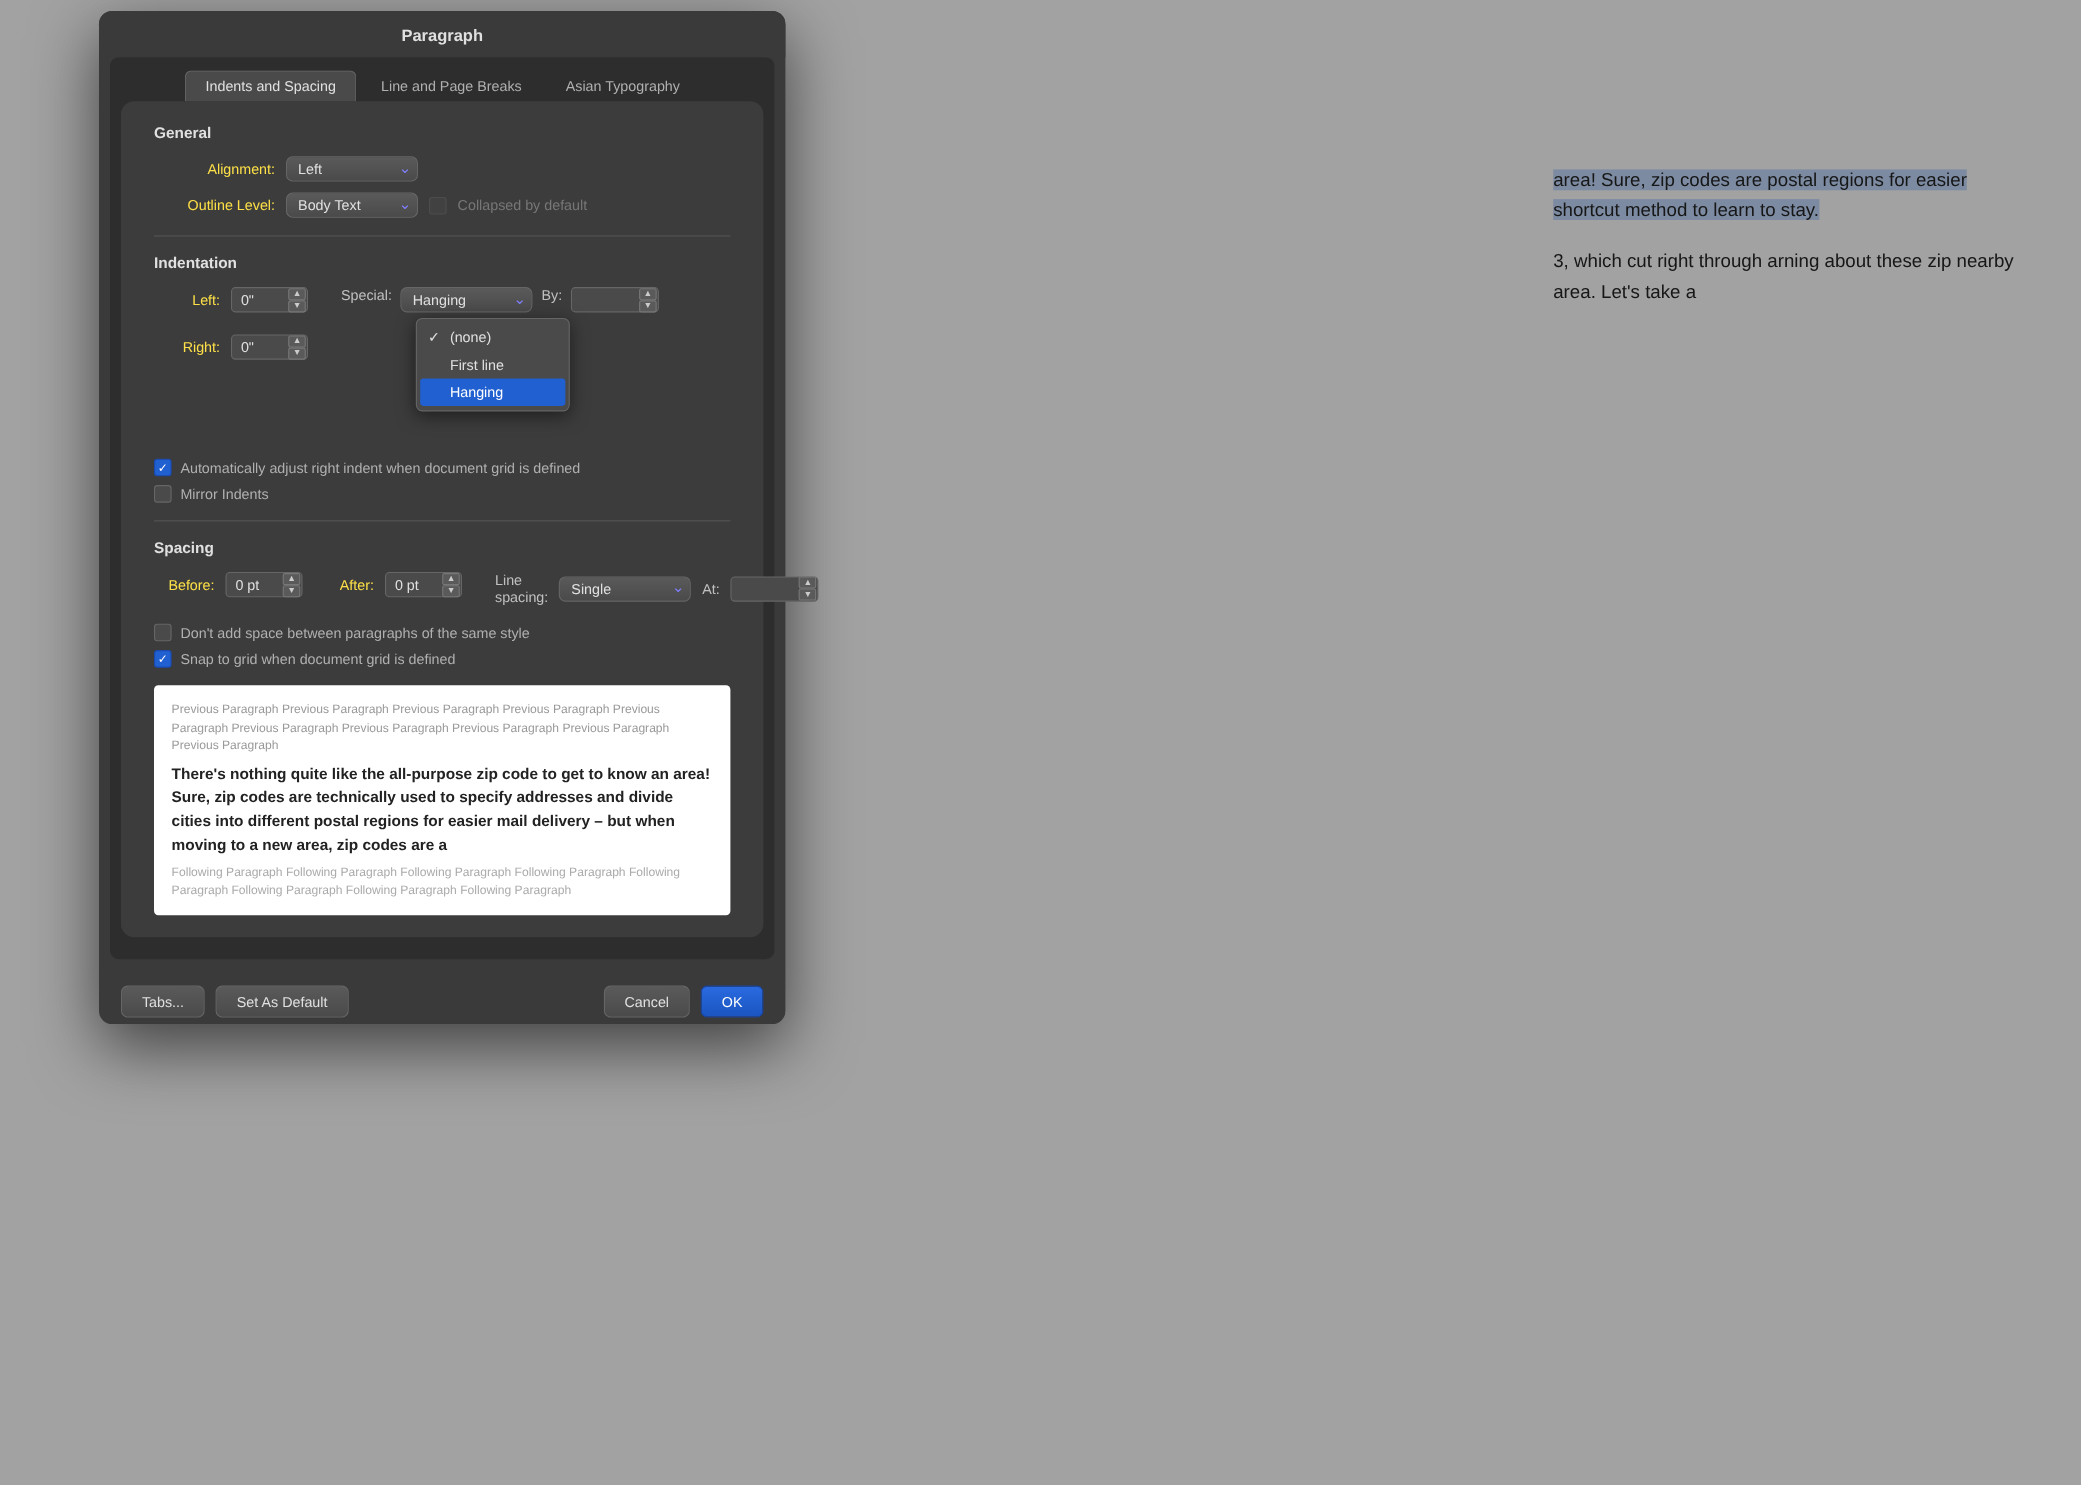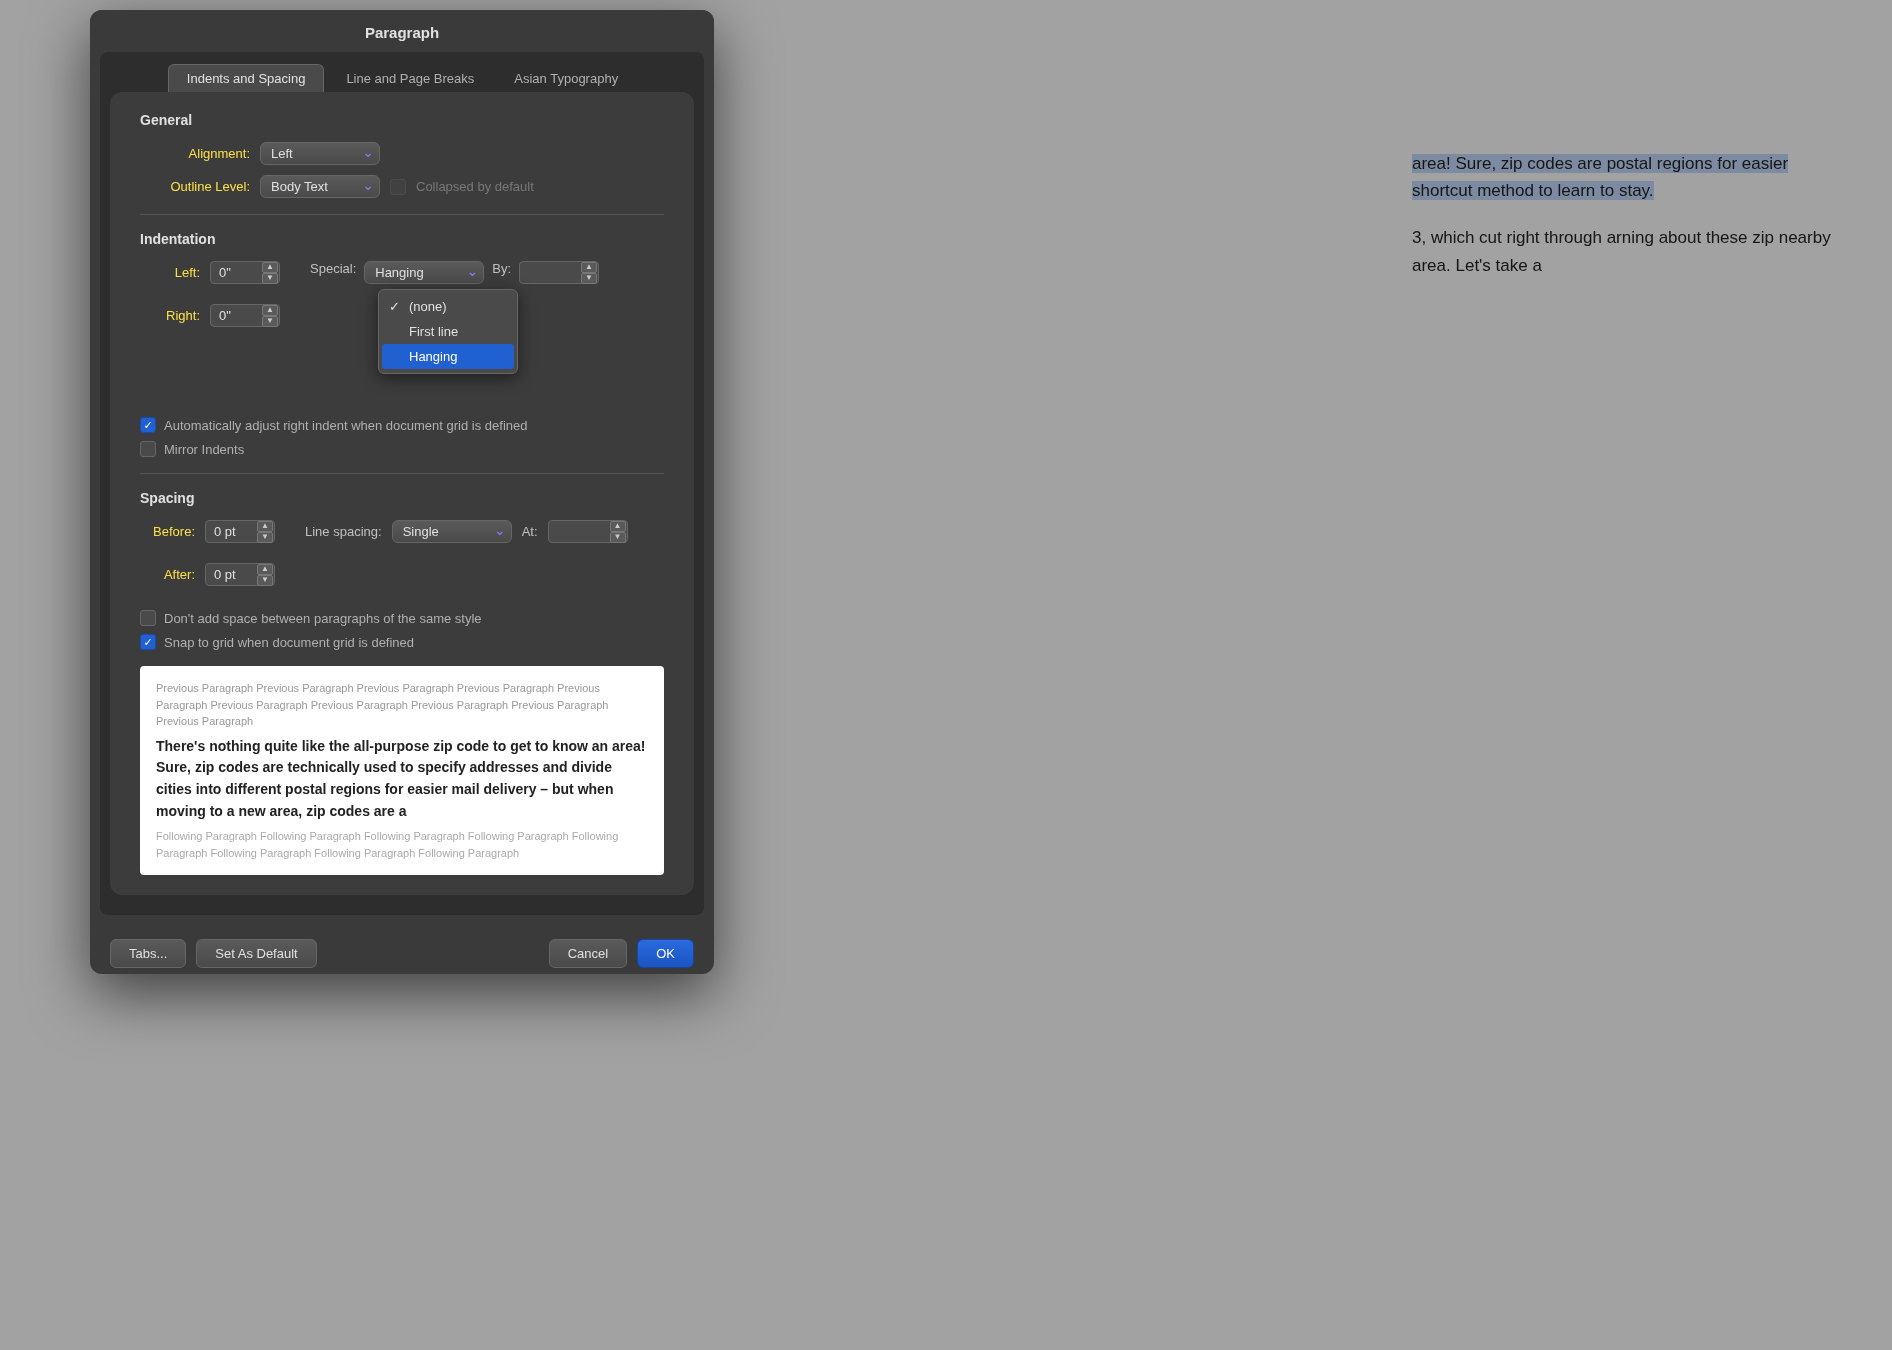--- a/index.html
+++ b/index.html
@@ -506,21 +506,21 @@
           <span class="checkbox-label">Mirror Indents</span>
         </div>
       </div>
 
       <hr class="divider">
 
       <div class="section-header">Spacing</div>
 
       <div style="display:flex; gap:30px; align-items:flex-start;">
 
-        <div style="display:flex; flex-direction:column; gap:10px;">
+        <div style="display:flex; flex-direction:row; gap:10px;">
           <div class="form-row">
             <span class="form-label" style="min-width:55px;">Before:</span>
             <div class="stepper-wrapper">
               <input class="stepper-input" type="text" value="0 pt" style="">
               <div class="stepper-arrows">
                 <div class="stepper-arrow">▲</div>
                 <div class="stepper-arrow">▼</div>
               </div>
             </div>
           </div>

